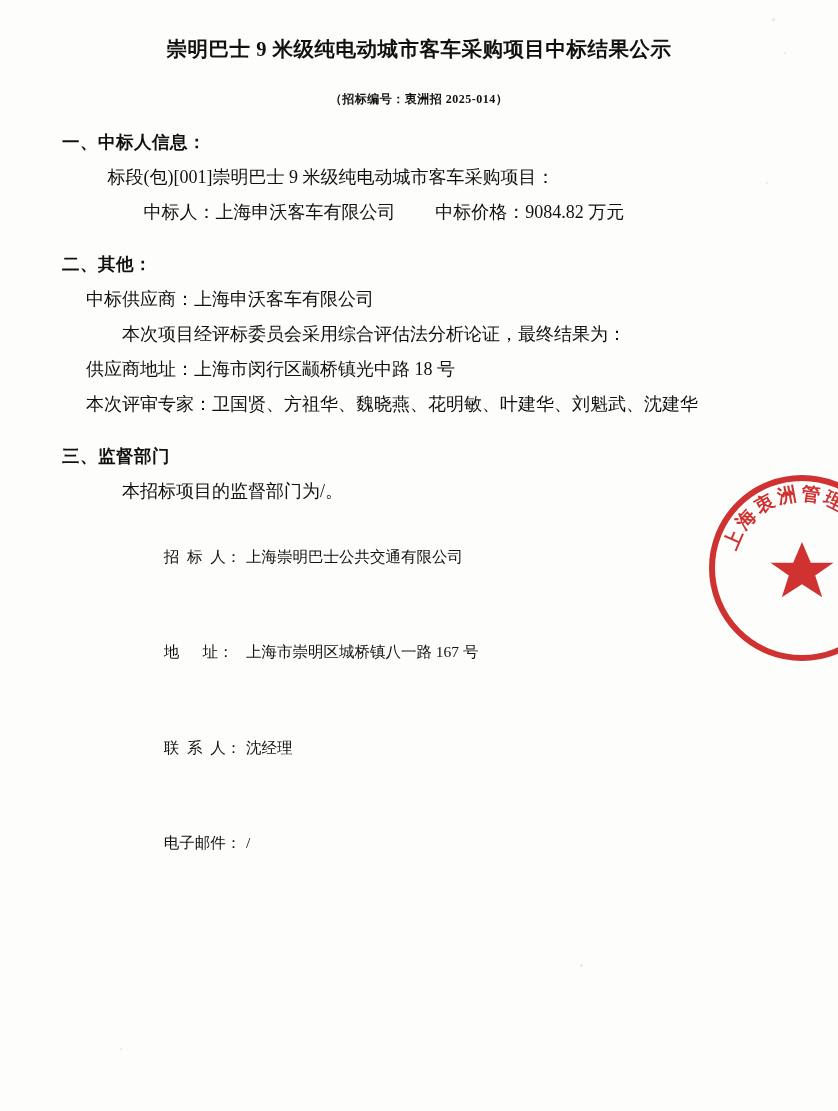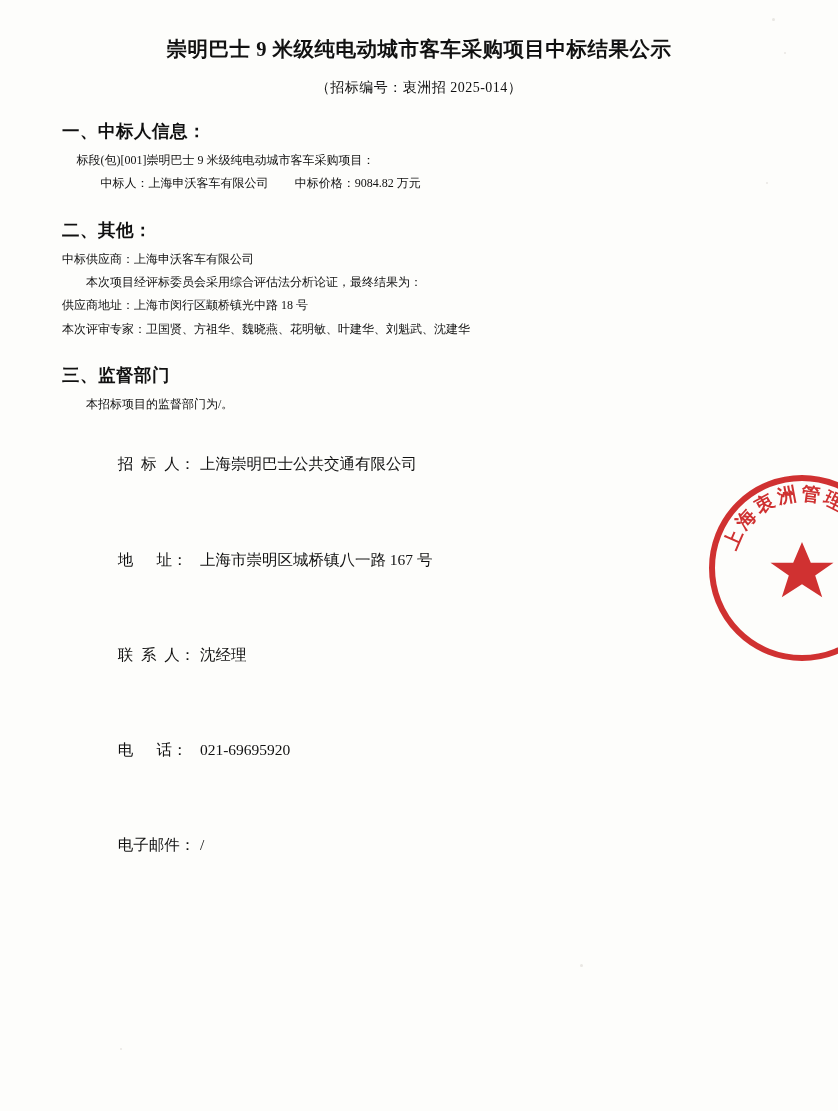--- a/index.html
+++ b/index.html
@@ -26,50 +26,52 @@
     text-align: center;
     margin-top: 12px;
   }
   .doc-title {
     font-size: 20.5px;
     font-weight: bold;
     letter-spacing: 0.5px;
     line-height: 1.5;
   }
   .doc-subtitle {
-    font-size: 14px;
-    font-weight: normal;
-    margin-top: 14px;
+    font-size: 12px;
+    font-weight: bold;
+    margin-top: 26px;
     letter-spacing: 0.5px;
   }
   .section-heading {
     font-size: 17.5px;
     font-weight: bold;
     margin-top: 22px;
     margin-bottom: 6px;
     letter-spacing: 0.5px;
   }
   .para {
-    font-size: 12px;
+    font-size: 18px;
     line-height: 1.95;
     text-align: justify;
+    margin-left: 24px;
   }
   .indent1 { text-indent: 2em; }
   .indent-lot { padding-left: 1.2em; }
   .indent-winner { padding-left: 3.2em; }
   .gap-inline { display: inline-block; width: 2.2em; }
   .contact-row {
     font-size: 15.5px;
     line-height: 2.05;
     padding-left: 2.1em;
     white-space: pre;
   }
   .contact-label {
     display: inline-block;
     width: 5.3em;
+    margin-left: 46px;
   }
   .justify-block { margin-top: 2px; }
 
   
   .seal {
     position: absolute;
     right: -62px;
     top: 470px;
     width: 196px;
     height: 196px;
@@ -121,23 +123,20 @@
     <div class="contact-row">
       <span class="contact-label">招  标  人：</span><span>上海崇明巴士公共交通有限公司</span>
     </div>
     <div class="contact-row">
       <span class="contact-label">地      址：</span><span>上海市崇明区城桥镇八一路 167 号</span>
     </div>
     <div class="contact-row">
       <span class="contact-label">联  系  人：</span><span>沈经理</span>
     </div>
     <div class="contact-row">
-      <span class="contact-label">电      话：</span><span>021-69695920</span>
-    </div>
-    <div class="contact-row">
       <span class="contact-label">电子邮件：</span><span>/</span>
     </div>
 
   </div>
 
   <div class="seal">
     <svg width="196" height="196" viewBox="0 0 196 196" xmlns="http://www.w3.org/2000/svg">
       <circle cx="98" cy="98" r="90" fill="none" stroke="#cc2020" stroke-width="6" opacity="0.92"></circle>
       <path id="sealArc" d="M 98,98 m -68,0 a 68,68 0 1,1 136,0" fill="none" stroke="none"></path>
       <text font-family="'Liberation Serif', serif" font-size="19" fill="#cc2020" font-weight="bold" letter-spacing="3" opacity="0.92">

